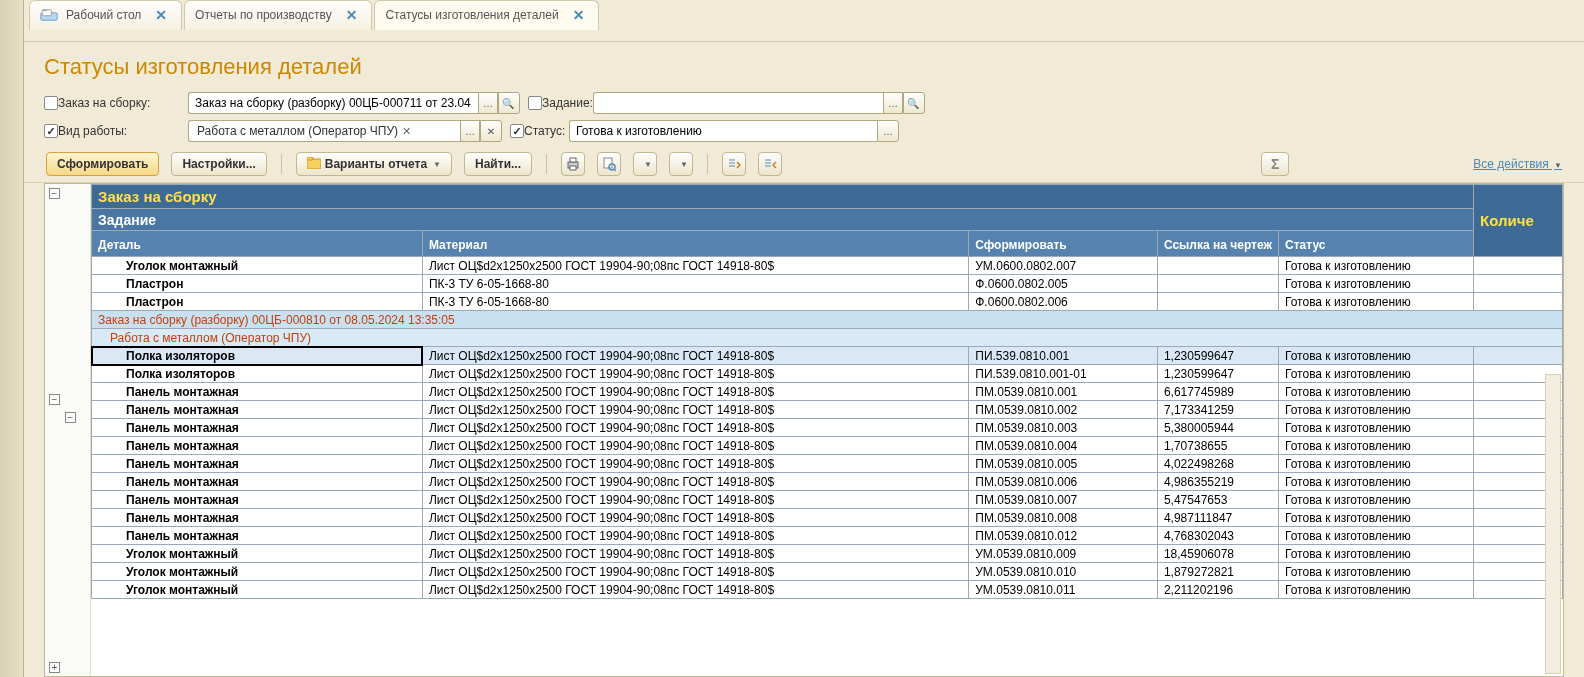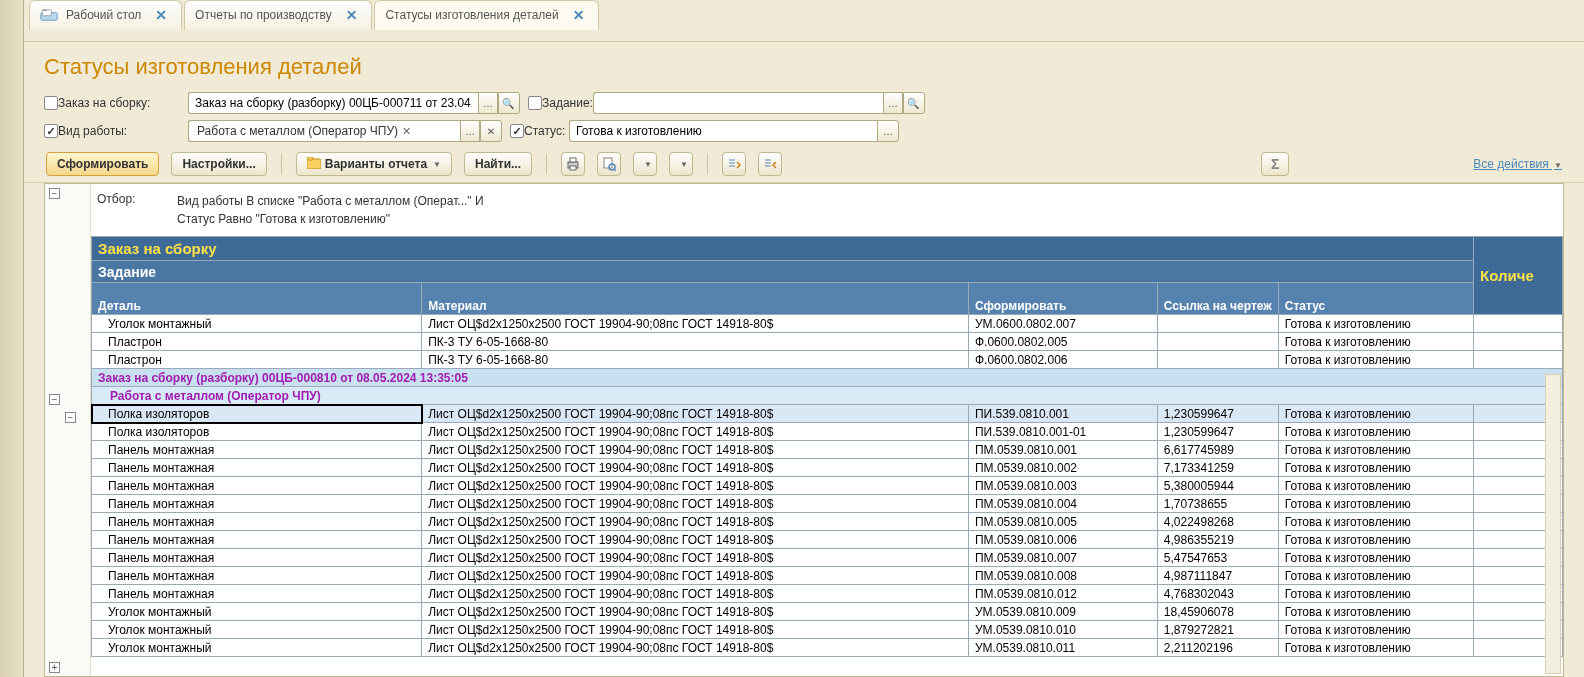--- a/index.html
+++ b/index.html
@@ -50,27 +50,27 @@
 .report-body { flex: 1; overflow: auto; }
 .filter-display { padding: 8px 10px 8px 6px; display: flex; gap: 30px; color: #333; }
 .filter-display-label { min-width: 50px; }
 .filter-display-text { line-height: 1.5; }
 
 
 table { border-collapse: collapse; width: 100%; }
 th, td { border: 1px solid #9aa8b8; padding: 1px 6px; font-size: 12px; text-align: left; white-space: nowrap; overflow: hidden; height: 18px; }
 .hdr-orderrow th { background: #3d6a96; color: #fde047; font-weight: bold; font-size: 15px; height: 24px; }
 .hdr-taskrow th { background: #4976a2; color: #fff; font-weight: bold; font-size: 14px; height: 22px; }
-.hdr-cols th { background: #5582ae; color: #fff; font-weight: bold; height: 26px; vertical-align: top; padding-top: 16px; }
+.hdr-cols th { background: #5582ae; color: #fff; font-weight: bold; height: 26px; vertical-align: top; padding-top: 7px; }
 .data-row td { background: #fff; color: #000; }
-.group-row td { background: #c8e0f0; color: #a21caf; font-weight: bold; }
+.group-row td { background: #c8e0f0; color: #c2410c; font-weight: normal; }
 .group-row.l2 td { background: #d8eaf6; padding-left: 18px; }
 .selected-row td { background: #dae8f5; }
 .selected-cell { outline: 2px solid #000; outline-offset: -1px; }
-td.ind2 { padding-left: 16px; }
+td.ind2 { padding-left: 34px; font-weight: bold; }
 
 .col-detail { width: 340px; }
 .col-material { width: 556px; }
 .col-desig { width: 192px; }
 .col-link { width: 112px; }
 .col-status { width: 198px; }
 .col-qty { width: 90px; }
 
 .sigma-btn { border: 1px solid #c0b890; width: 28px; height: 24px; border-radius: 4px; background: linear-gradient(#fefefe,#ede6cc); display: flex; align-items: center; justify-content: center; color: #888; font-weight: bold; font-size: 14px; }
 .link-down { color: #4a88b8; text-decoration: underline; cursor: pointer; }
@@ -220,27 +220,20 @@
     </div>
 
     <div class="report-area">
       <div class="tree-gutter">
         <div class="tree-node" style="left:4px;top:4px">−</div>
         <div class="tree-node" style="left:4px;top:210px">−</div>
         <div class="tree-node" style="left:20px;top:228px">−</div>
         <div class="tree-node" style="left:4px;top:478px">+</div>
       </div>
       <div class="report-body">
-        <div class="filter-display">
-          <span class="filter-display-label">Отбор:</span>
-          <div class="filter-display-text">
-            <div>Вид работы В списке "Работа с металлом (Операт..." И</div>
-            <div>Статус Равно "Готова к изготовлению"</div>
-          </div>
-        </div>
 
         <table>
           <colgroup>
             <col class="col-detail">
               <col class="col-material">
               <col class="col-desig">
               <col class="col-link">
               <col class="col-status">
               <col class="col-qty">
           </colgroup>

